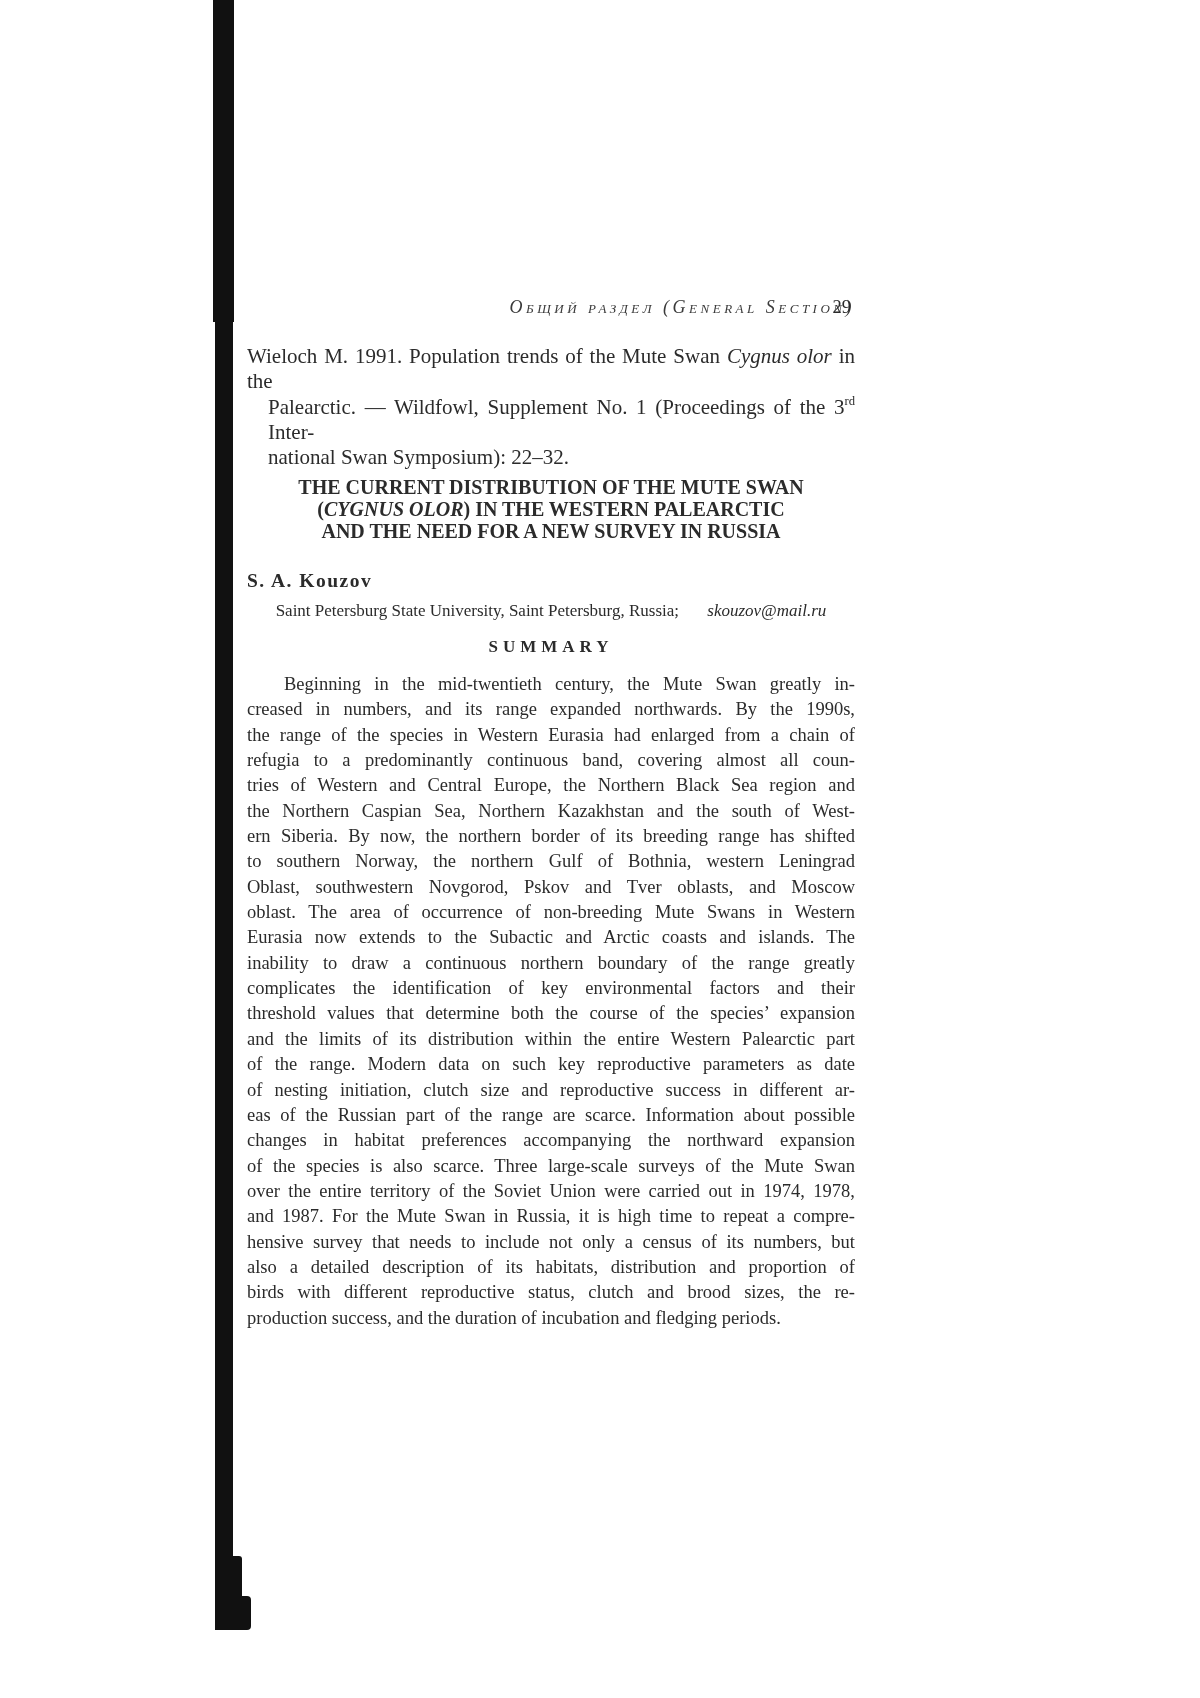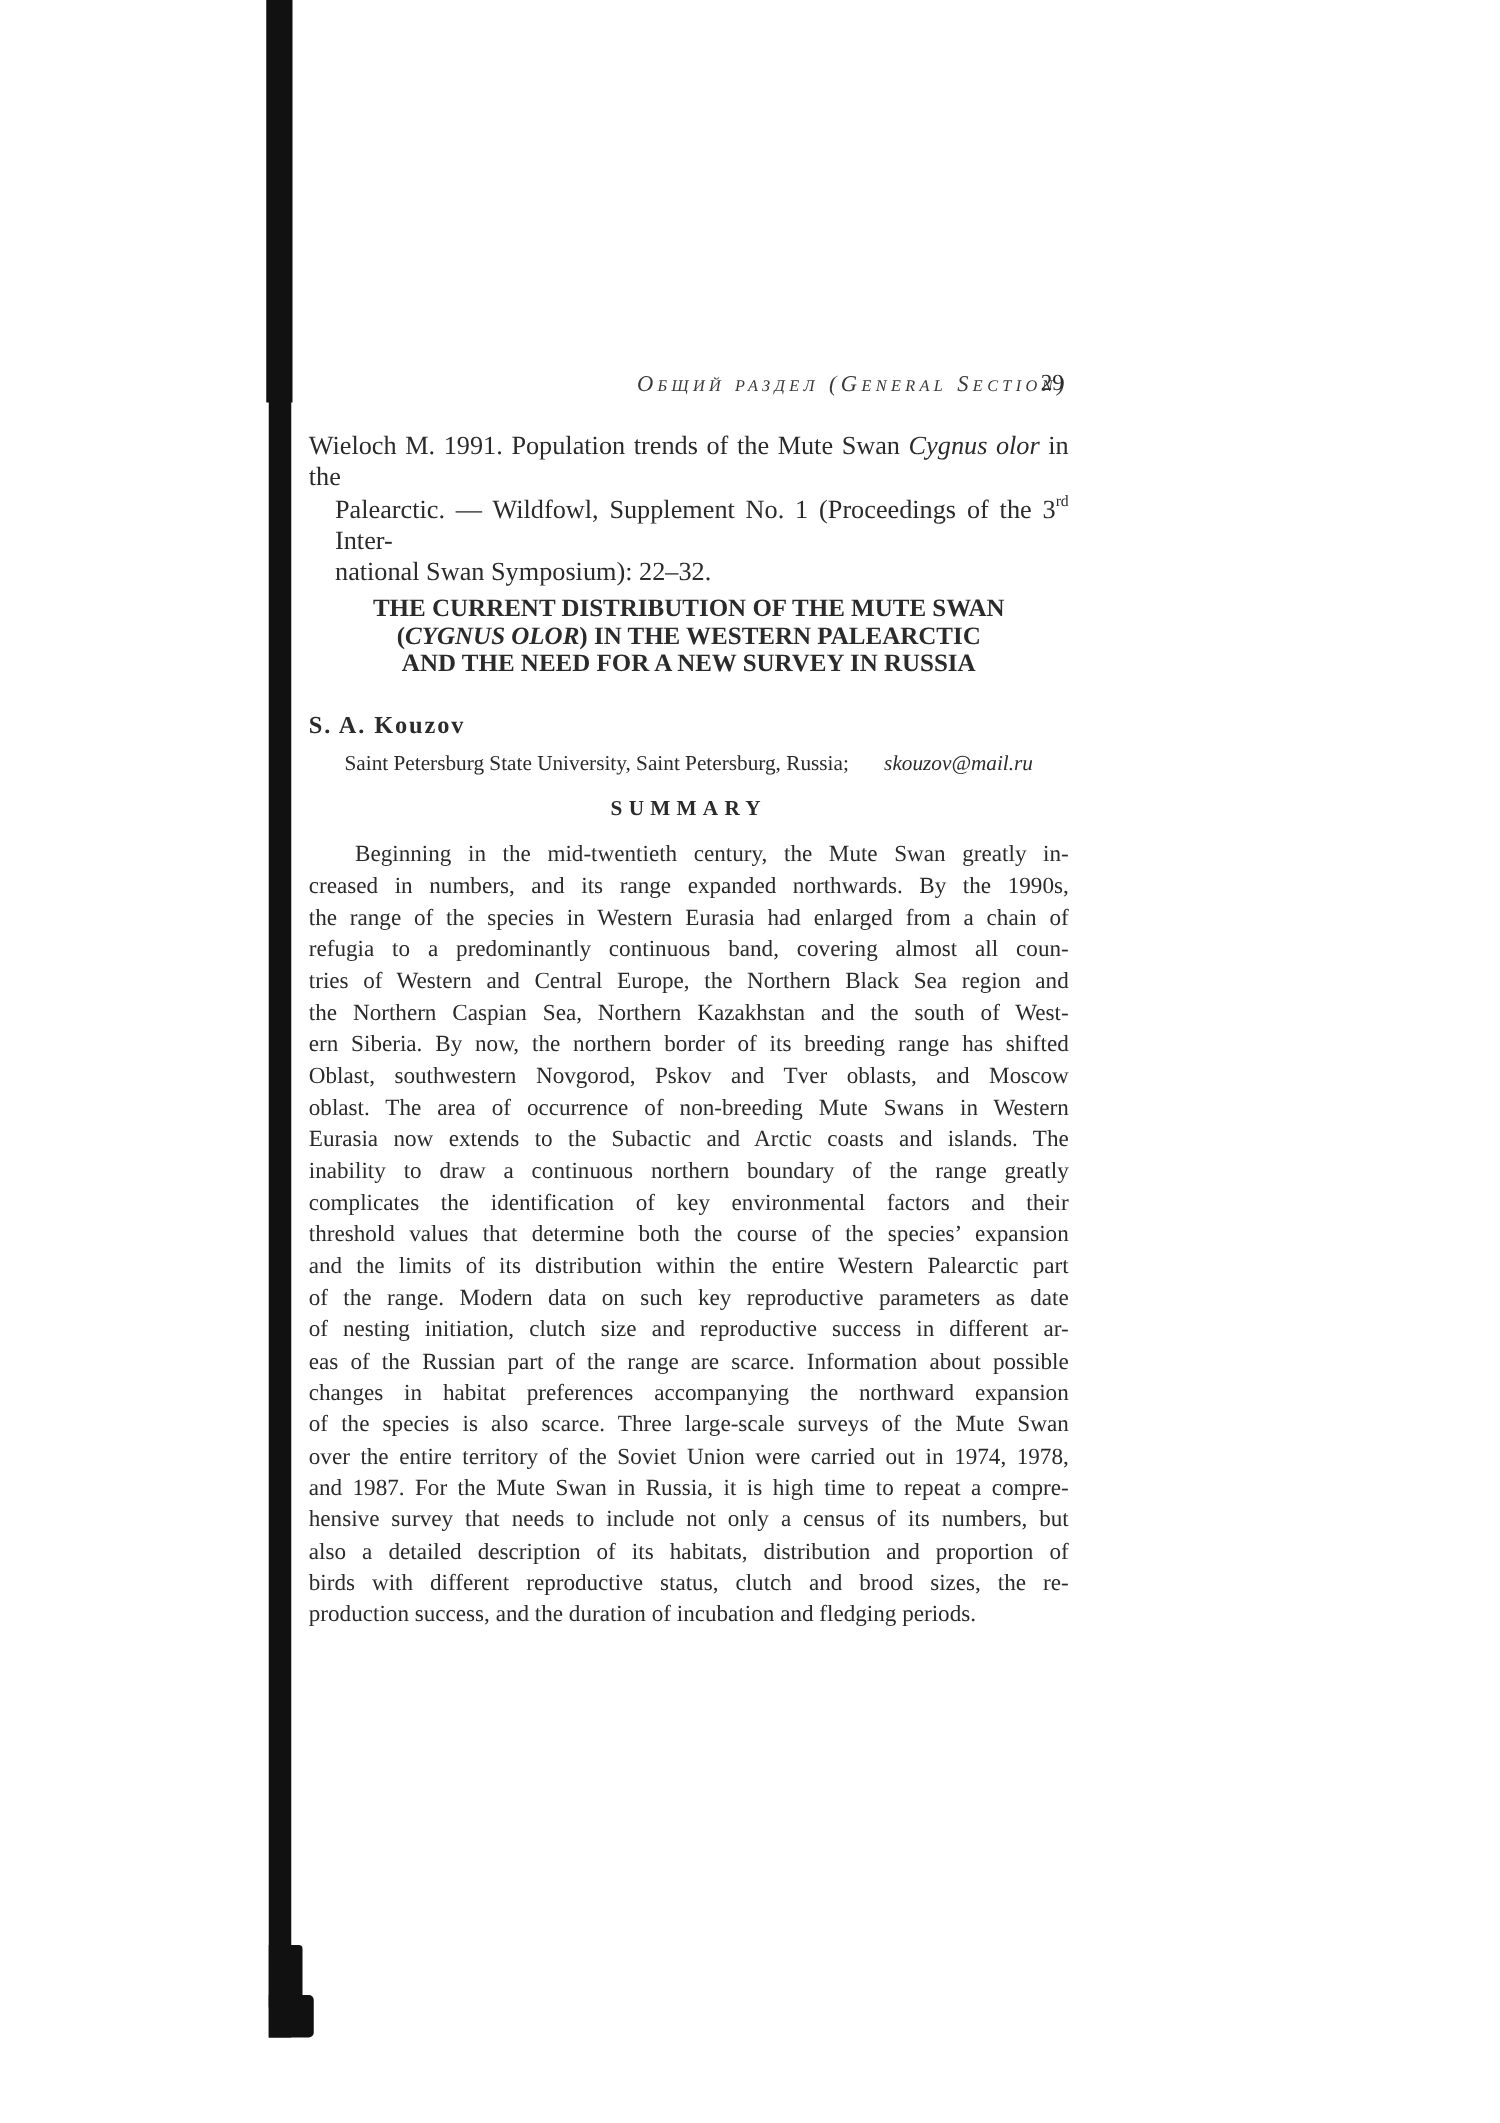--- a/index.html
+++ b/index.html
@@ -104,20 +104,21 @@
     <div class="summary-heading">SUMMARY</div>
 
     <div class="summary">
         <div class="line">Beginning in the mid-twentieth century, the Mute Swan greatly in-</div>
         <div class="line">creased in numbers, and its range expanded northwards. By the 1990s,</div>
         <div class="line">the range of the species in Western Eurasia had enlarged from a chain of</div>
         <div class="line">refugia to a predominantly continuous band, covering almost all coun-</div>
         <div class="line">tries of Western and Central Europe, the Northern Black Sea region and</div>
         <div class="line">the Northern Caspian Sea, Northern Kazakhstan and the south of West-</div>
         <div class="line">ern Siberia. By now, the northern border of its breeding range has shifted</div>
+        <div class="line">to southern Norway, the northern Gulf of Bothnia, western Leningrad</div>
         <div class="line">Oblast, southwestern Novgorod, Pskov and Tver oblasts, and Moscow</div>
         <div class="line">oblast. The area of occurrence of non-breeding Mute Swans in Western</div>
         <div class="line">Eurasia now extends to the Subactic and Arctic coasts and islands. The</div>
         <div class="line">inability to draw a continuous northern boundary of the range greatly</div>
         <div class="line">complicates the identification of key environmental factors and their</div>
         <div class="line">threshold values that determine both the course of the species’ expansion</div>
         <div class="line">and the limits of its distribution within the entire Western Palearctic part</div>
         <div class="line">of the range. Modern data on such key reproductive parameters as date</div>
         <div class="line">of nesting initiation, clutch size and reproductive success in different ar-</div>
         <div class="line">eas of the Russian part of the range are scarce. Information about possible</div>

